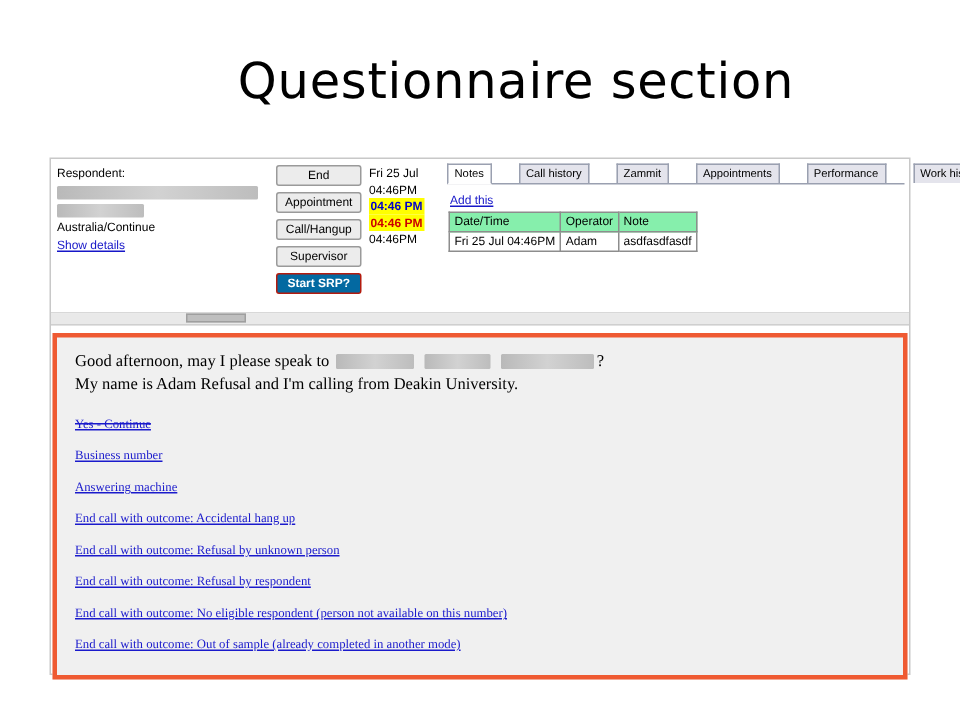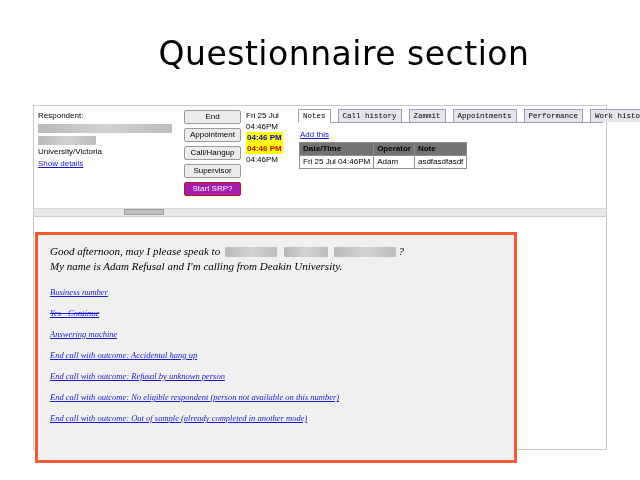--- a/index.html
+++ b/index.html
@@ -103,24 +103,24 @@
     border: 1px solid #9a9a9a;
     border-radius: 2px;
     color: #000000;
     padding: 1px 0;
     margin-bottom: 4px;
     text-align: center;
     cursor: pointer;
     line-height: 10px;
   }
   .ui-btn.red {
-    background: #a21caf;
+    background: #0369a1;
     color: #ffffff;
     border-color: #b31b0e;
-    font-weight: normal;
+    font-weight: bold;
   }
 
   
   .time-col {
     position: absolute;
     left: 212px;
     top: 4px;
     width: 48px;
     font-size: 8px;
     line-height: 11px;
@@ -152,29 +152,28 @@
   }
   .tabbar {
     display: flex;
     align-items: flex-end;
     height: 13px;
     border-bottom: 1px solid #9aa0b0;
   }
   .tab {
     font-size: 7.5px;
     padding: 1px 4px 1px 4px;
-    margin-right: 7px;
+    margin-right: 18px;
     border: 1px solid #9aa0b0;
     border-bottom: none;
     background: #e4e4ec;
     color: #000000;
     cursor: pointer;
     line-height: 10px;
     white-space: nowrap;
-    font-family: Liberation Mono, monospace;
   }
   .tab.active {
     background: #ffffff;
     position: relative;
     top: 1px;
     border-bottom: 1px solid #ffffff;
   }
   .add-note {
     margin: 4px 0 3px 2px;
     color: #1616c8;
@@ -190,22 +189,22 @@
   }
   table.notes th, table.notes td {
     border: 1px solid #8d8d8d;
     padding: 0px 3px;
     text-align: left;
     font-weight: normal;
     line-height: 12px;
     white-space: nowrap;
   }
   table.notes th {
-    background: #737373;
-    font-weight: bold;
+    background: #86efac;
+    font-weight: normal;
     margin-left: 38px;
   }
 
   
   .scroll-strip {
     height: 7px;
     background: #e9e9e9;
     border-bottom: 1px solid #cfcfcf;
     position: relative;
   }
@@ -217,28 +216,27 @@
     height: 6px;
     background: #bfbfbf;
     border: 1px solid #9f9f9f;
     box-sizing: border-box;
   }
 
   
   .questionnaire {
     position: absolute;
     left: 1px;
-    top: 126px;
-    width: 482px;
+    top: 116px;
+    width: 570px;
     height: 231px;
     box-sizing: border-box;
     border: 3px solid #ef5a32;
     background: #f0f0f0;
     padding: 9px 12px;
-    font-style: italic;
   }
   .q-line {
     font-size: 11px;
     color: #000000;
     line-height: 15px;
     font-family: "Liberation Serif", serif;
   }
   .q-line .redact-name {
     width: 52px;
     height: 10px;
@@ -276,21 +274,21 @@
 <div id="slide-title">Questionnaire section</div>
 
 <div id="app-screenshot">
 
   <div class="top-area">
 
     <div class="case-panel">
       <div class="row">Respondent:</div>
       <div class="redact redact-line"></div>
       <div class="redact redact-short"></div>
-      <div class="row">University/Victoria</div>
+      <div class="row">Australia/Continue</div>
       <div class="case-link">Show details</div>
     </div>
 
     <div class="btn-col">
       <div class="ui-btn">End</div>
       <div class="ui-btn">Appointment</div>
       <div class="ui-btn">Call/Hangup</div>
       <div class="ui-btn">Supervisor</div>
       <div class="ui-btn red">Start SRP?</div>
     </div>
@@ -342,23 +340,24 @@
     <div class="q-line">
       <span>Good afternoon, may I please speak to</span>
       <span class="redact redact-name"></span>
       <span class="redact redact-name2"></span>
       <span class="redact redact-name3"></span><span>?</span>
     </div>
 
     <div class="q-line">My name is Adam Refusal and I'm calling from Deakin University.</div>
 
     <div class="q-options">
+      <span class="q-option strike">Yes - Continue</span>
       <span class="q-option">Business number</span>
-      <span class="q-option strike">Yes - Continue</span>
       <span class="q-option">Answering machine</span>
       <span class="q-option">End call with outcome: Accidental hang up</span>
       <span class="q-option">End call with outcome: Refusal by unknown person</span>
+      <span class="q-option">End call with outcome: Refusal by respondent</span>
       <span class="q-option">End call with outcome: No eligible respondent (person not available on this number)</span>
       <span class="q-option">End call with outcome: Out of sample (already completed in another mode)</span>
     </div>
   </div>
 
 </div>
 
 </body></html>

